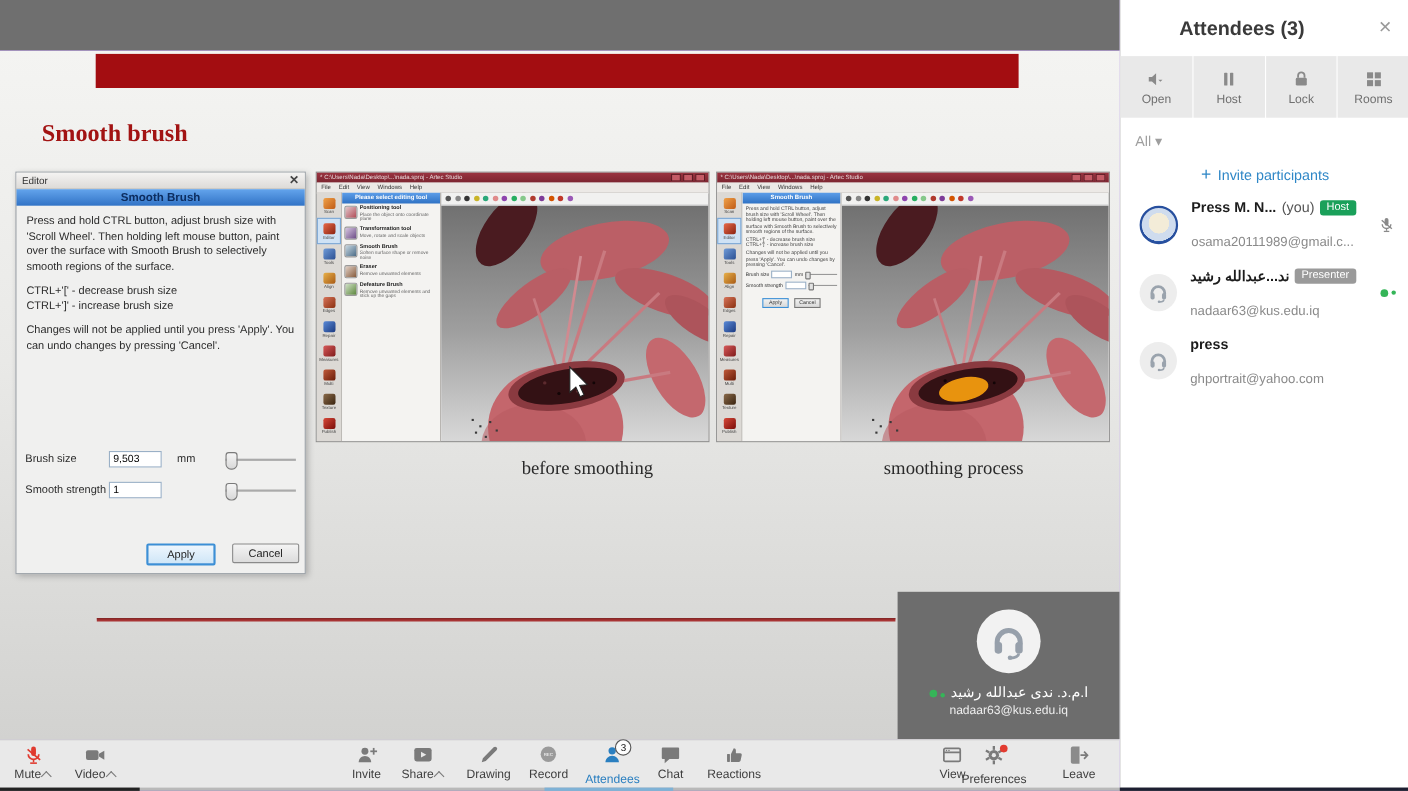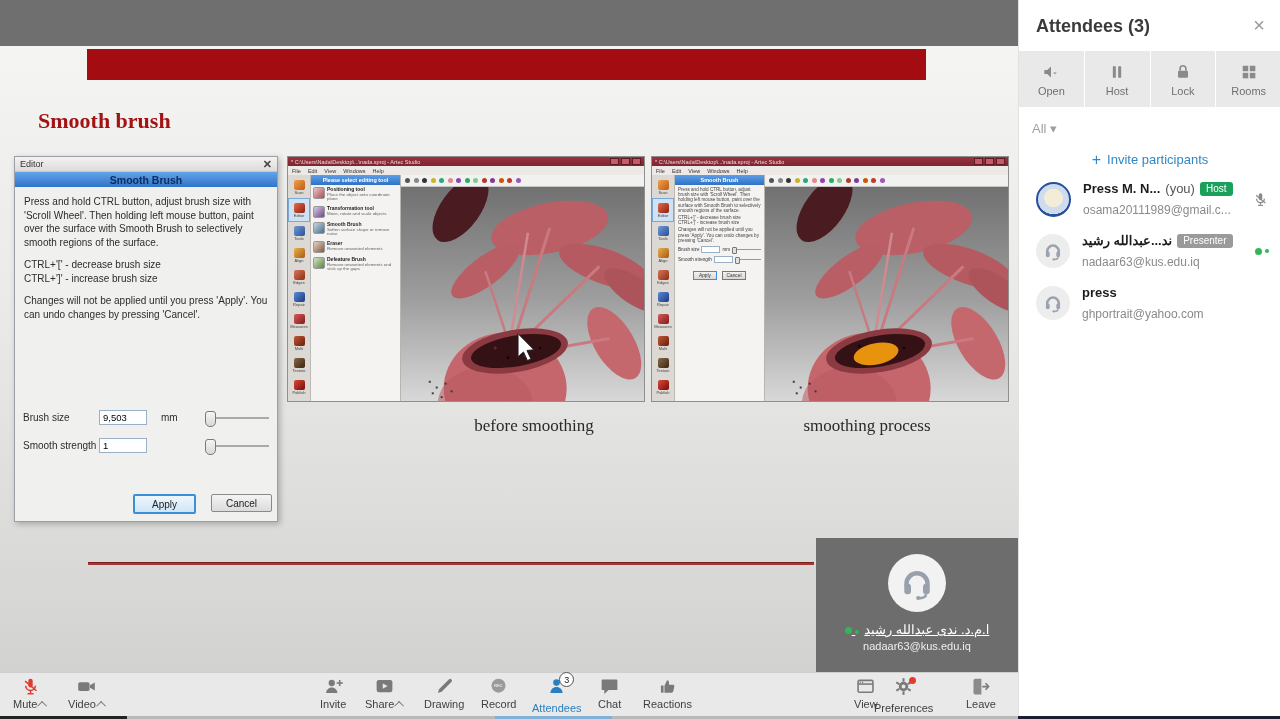--- a/index.html
+++ b/index.html
@@ -79,21 +79,21 @@
   .vp svg{display:block;width:100%;height:100%;}
   .vpbar{position:absolute;left:0;top:0;right:0;height:11px;background:#f1f1f0;border-bottom:1px solid #c5c5c5;
        display:flex;align-items:center;gap:3.5px;padding:0 4px;z-index:2;}
   .vpbar i{width:5px;height:5px;border-radius:50%;display:inline-block;}
 
   
   #overlay{position:absolute;left:816px;top:492px;width:202px;height:134px;background:#6d6d6d;
        display:flex;flex-direction:column;align-items:center;}
   #overlay .av{margin-top:16px;width:58px;height:58px;border-radius:50%;background:#f2f2f2;
        display:flex;align-items:center;justify-content:center;}
-  #overlay .nm{margin-top:10px;color:#fff;font-size:13px;display:flex;align-items:center;gap:5px;text-decoration:underline;}
+  #overlay .nm{margin-top:10px;color:#fff;font-size:13px;display:flex;align-items:center;gap:5px;}
   #overlay .em{margin-top:3px;color:#eee;font-size:11px;}
   .gdot{width:7px;height:7px;border-radius:50%;background:#35b558;display:inline-block;}
   .gdot.small{width:4px;height:4px;}
 
   
   #btoolbar{position:absolute;left:0;top:672px;width:1018px;height:44px;background:#e9e9e9;
        border-top:1px solid #cfcfcf;}
   .tbtn{position:absolute;top:3px;display:flex;flex-direction:column;align-items:center;cursor:default;}
   .tbtn svg{width:21px;height:21px;}
   .tbtn .lbl{font-size:11px;color:#3f3f3f;margin-top:1px;white-space:nowrap;display:flex;align-items:center;gap:3px;}
@@ -103,21 +103,21 @@
   .badge3{position:absolute;top:-4px;right:-7px;width:13px;height:13px;border-radius:50%;background:#fdfdfd;
        border:1px solid #555;font-size:9px;color:#222;display:flex;align-items:center;justify-content:center;}
   .reddot{position:absolute;top:1px;right:-2px;width:7px;height:7px;border-radius:50%;background:#e23b30;}
   #bottomstrip{position:absolute;left:0;top:716px;width:1280px;height:3px;background:#b9b9b9;}
   #bottomstrip .s1{position:absolute;left:0;width:127px;height:3px;background:#232323;}
   #bottomstrip .s2{position:absolute;left:495px;width:117px;height:3px;background:#7fb2d6;}
   #bottomstrip .s3{position:absolute;left:1018px;width:262px;height:3px;background:#1d1f31;}
 
   
   #sidebar{position:absolute;left:1018px;top:0;width:262px;height:719px;background:#fff;border-left:1px solid #e2e2e2;}
-  #sb-head{position:relative;padding:16px 16px 14px 17px;}
+  #sb-head{position:relative;padding:16px 16px 14px 17px;margin-left:36px;}
   #sb-title{font-size:18px;font-weight:bold;color:#3a3a3a;}
   #sb-close{position:absolute;right:16px;top:16px;font-size:20px;color:#9a9a9a;line-height:18px;cursor:default;}
   #sb-actions{display:flex;height:56px;background:#fff;}
   .sb-act{flex:1;background:#e9e9e9;margin-right:1px;display:flex;flex-direction:column;align-items:center;
        justify-content:center;gap:3px;cursor:default;}
   .sb-act:last-child{margin-right:0;}
   .sb-act svg{width:20px;height:20px;}
   .sb-act span{font-size:11px;color:#707070;}
   #sb-search-row{display:flex;align-items:center;padding:14px 12px 6px 13px;gap:10px;}
   #sb-search{flex:1;height:28px;background:#f1f1f1;border:none;border-radius:3px;position:relative;
@@ -130,21 +130,21 @@
        padding:10px 0 6px 0;cursor:default;}
   #sb-invite .plus{font-size:16px;line-height:13px;}
   .prow{display:flex;align-items:center;padding:8px 12px 8px 17px;position:relative;}
   .pav{width:34px;height:34px;border-radius:50%;flex:none;margin-right:12px;display:flex;
        align-items:center;justify-content:center;background:#ededed;}
   .pav.logo{background:radial-gradient(circle at 50% 45%,#f3ecd8 0 40%,#cfdcee 41% 70%,#2b58a8 71%);
        border:2.5px solid #274f9e;width:31px;height:31px;}
   .pinfo{flex:1;min-width:0;}
   .pname{font-size:13px;font-weight:bold;color:#1c1c1c;display:flex;align-items:center;gap:5px;white-space:nowrap;}
   .pname .you{font-weight:normal;color:#555;}
-  .pemail{font-size:12px;color:#8a8a8a;margin-top:7px;white-space:nowrap;overflow:hidden;text-overflow:ellipsis;}
+  .pemail{font-size:12px;color:#8a8a8a;margin-top:17px;white-space:nowrap;overflow:hidden;text-overflow:ellipsis;}
   .badge{font-size:10px;color:#fff;border-radius:3px;padding:1.5px 6px;font-weight:normal;}
   .badge.host{background:#1aa05a;}
   .badge.presenter{background:#9a9a9a;}
   .pright{margin-left:6px;flex:none;display:flex;align-items:center;gap:3px;}
 </style>
 </head>
 <body>
 
 <div id="share">
   <div id="topband"></div>

